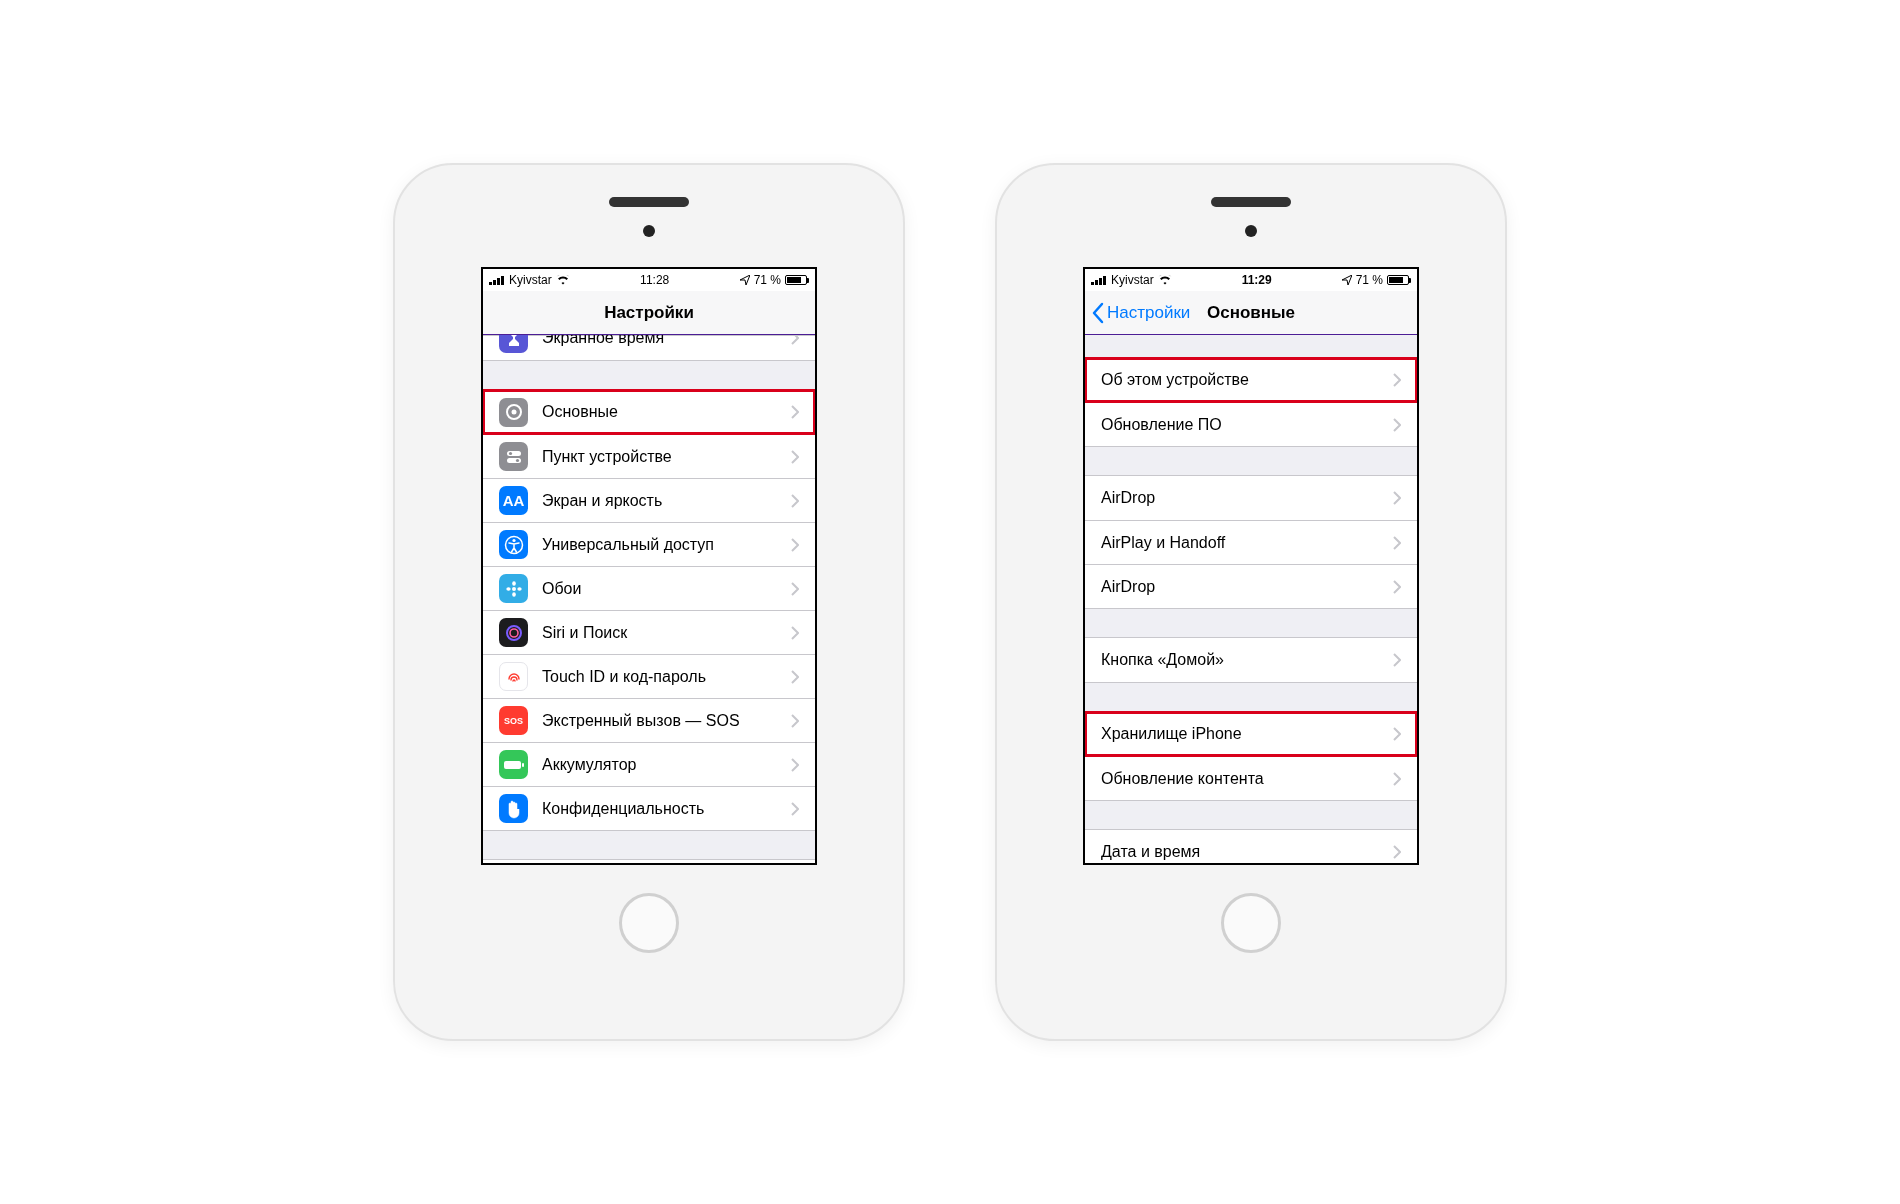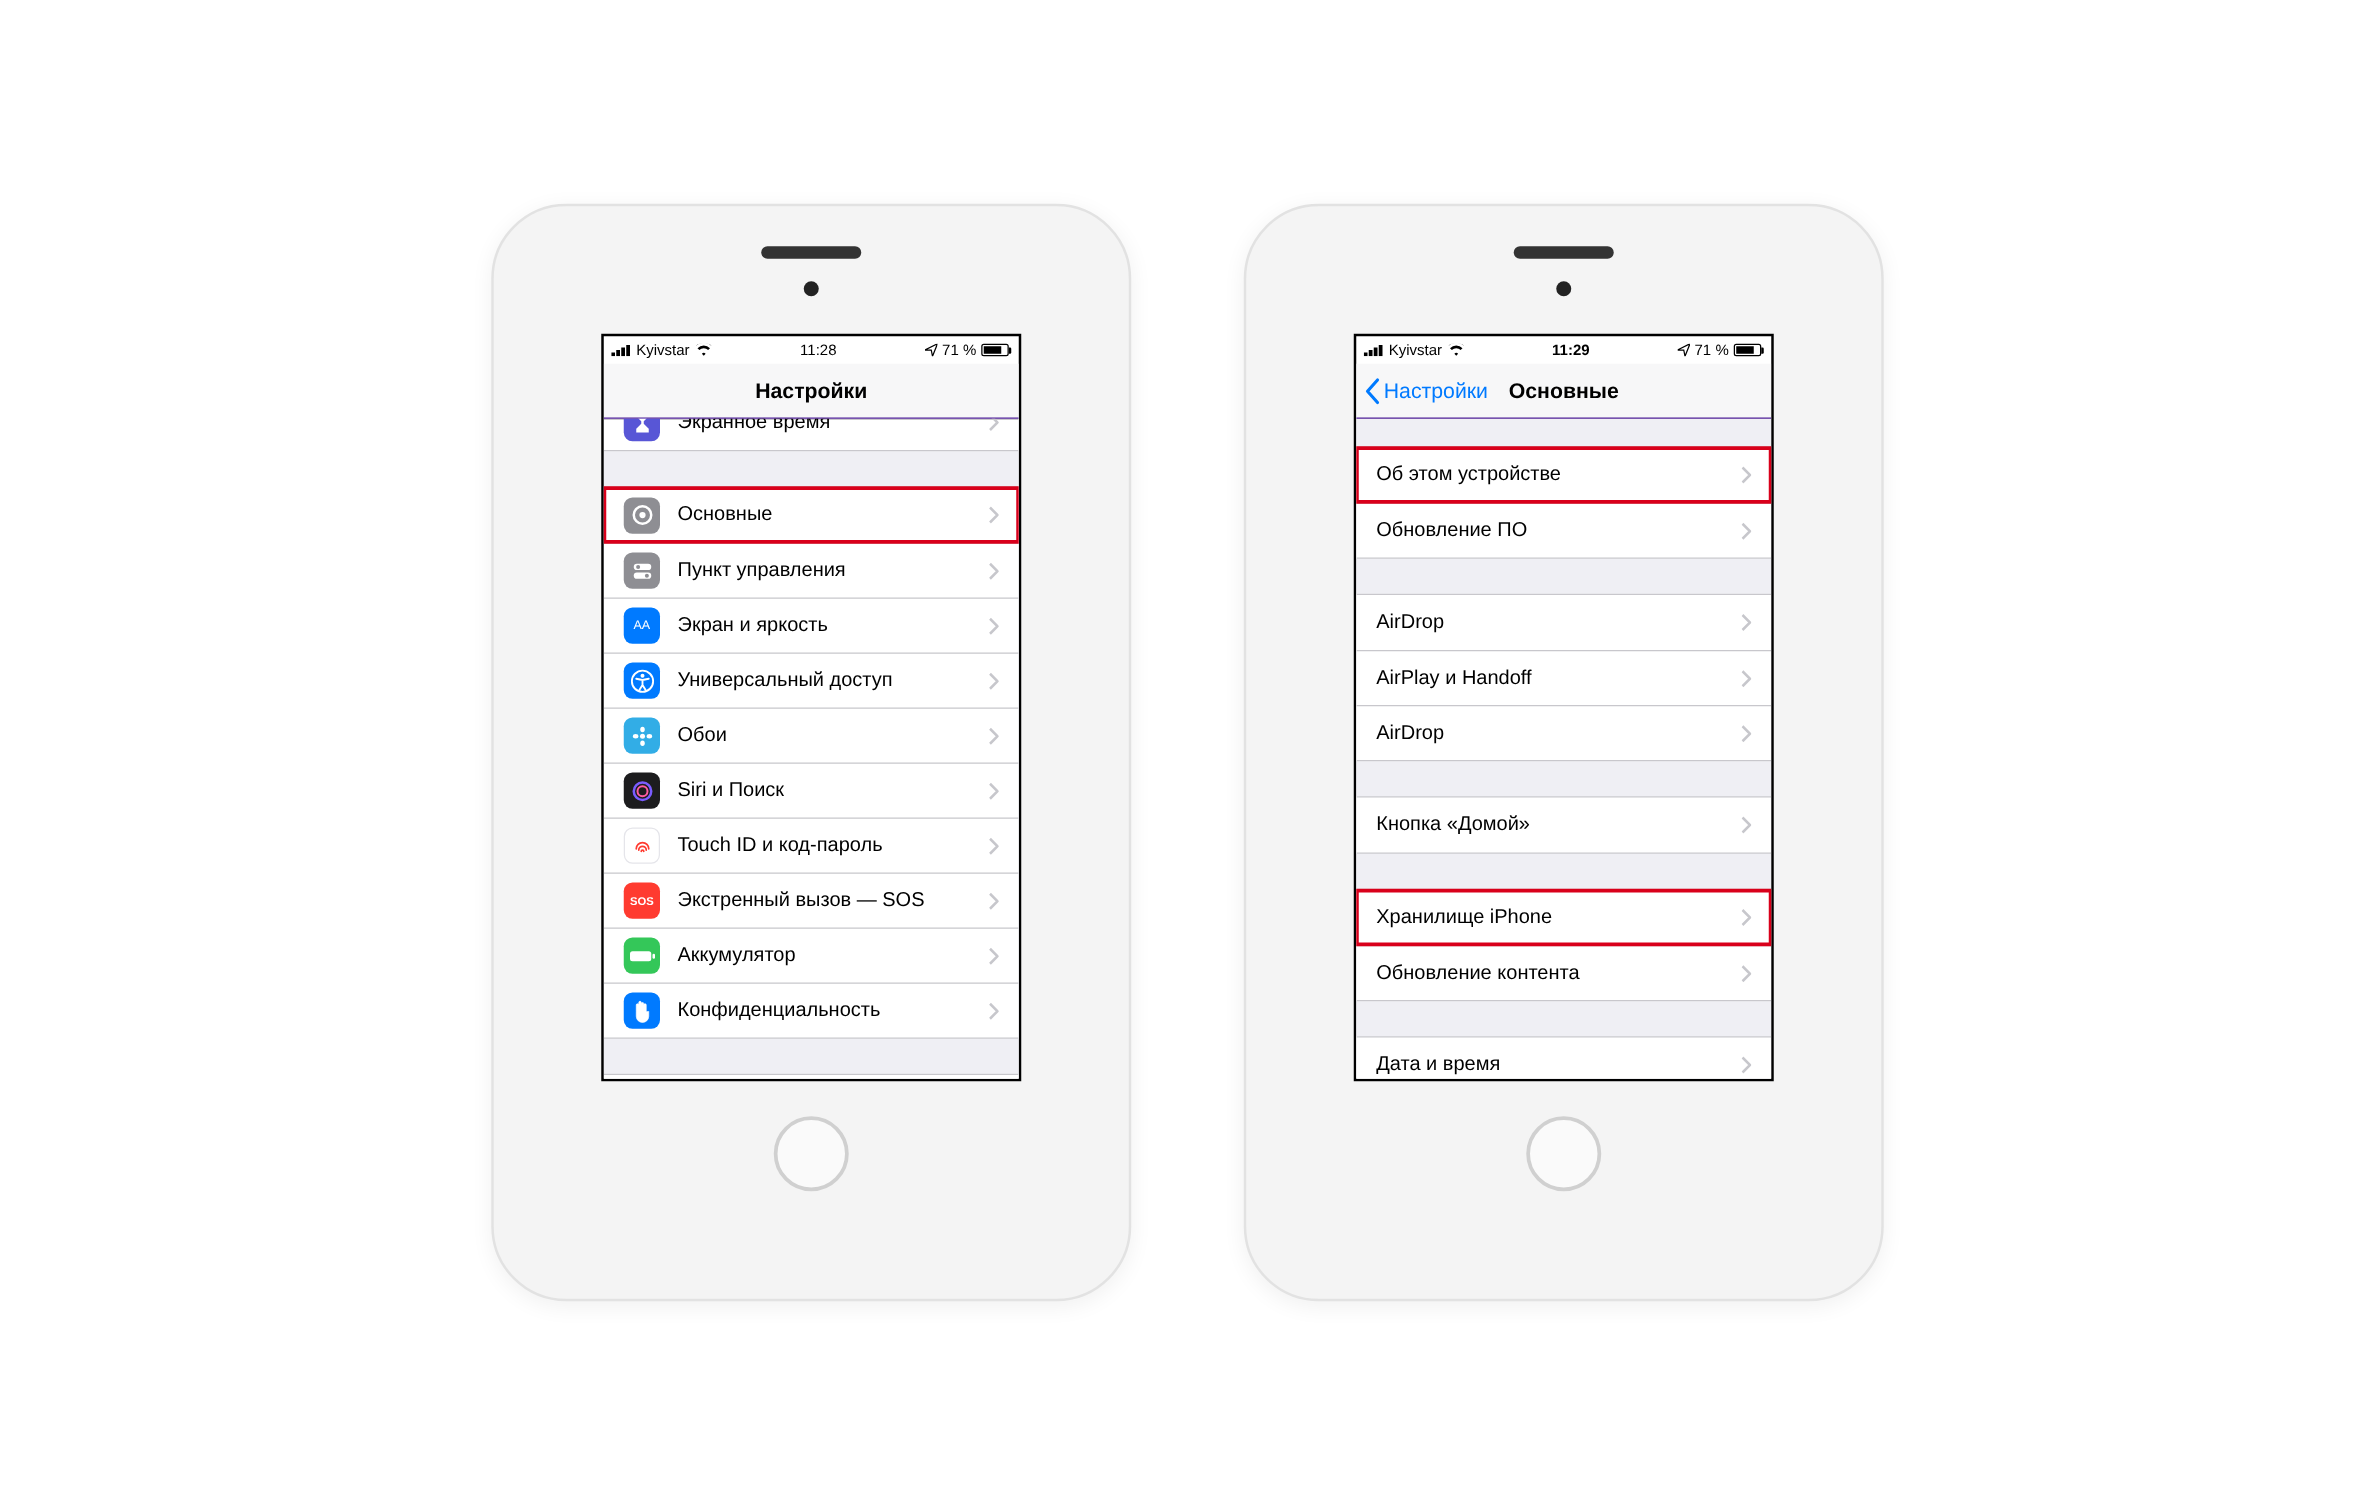--- a/index.html
+++ b/index.html
@@ -232,30 +232,30 @@
         </div>
         <div class="row">
           <div class="icon-slot ic-gray">
             <svg width="18" height="18" viewBox="0 0 18 18">
                 <rect x="2" y="3" width="14" height="5" rx="2.5" fill="#fff"></rect>
                 <rect x="2" y="10" width="14" height="5" rx="2.5" fill="#fff"></rect>
                 <circle cx="5.5" cy="5.5" r="1.6" fill="#8e8e93"></circle>
                 <circle cx="12.5" cy="12.5" r="1.6" fill="#8e8e93"></circle>
               </svg>
           </div>
-          <span class="label">Пункт управления</span>
+          <span class="label">Пункт устройстве</span>
           <span class="chev">
               <svg width="8" height="14" viewBox="0 0 8 14">
                 <path d="M1 1l6 6-6 6" fill="none" stroke="#c7c7cc" stroke-width="2"></path>
               </svg>
             </span>
         </div>
         <div class="row">
           <div class="icon-slot ic-blue">
-            <span style="font-size:10px;color:#fff;font-weight:400">AA</span>
+            <span style="font-size:15px;color:#fff;font-weight:700">AA</span>
           </div>
           <span class="label">Экран и яркость</span>
           <span class="chev">
               <svg width="8" height="14" viewBox="0 0 8 14">
                 <path d="M1 1l6 6-6 6" fill="none" stroke="#c7c7cc" stroke-width="2"></path>
               </svg>
             </span>
         </div>
         <div class="row">
           <div class="icon-slot ic-blue">

